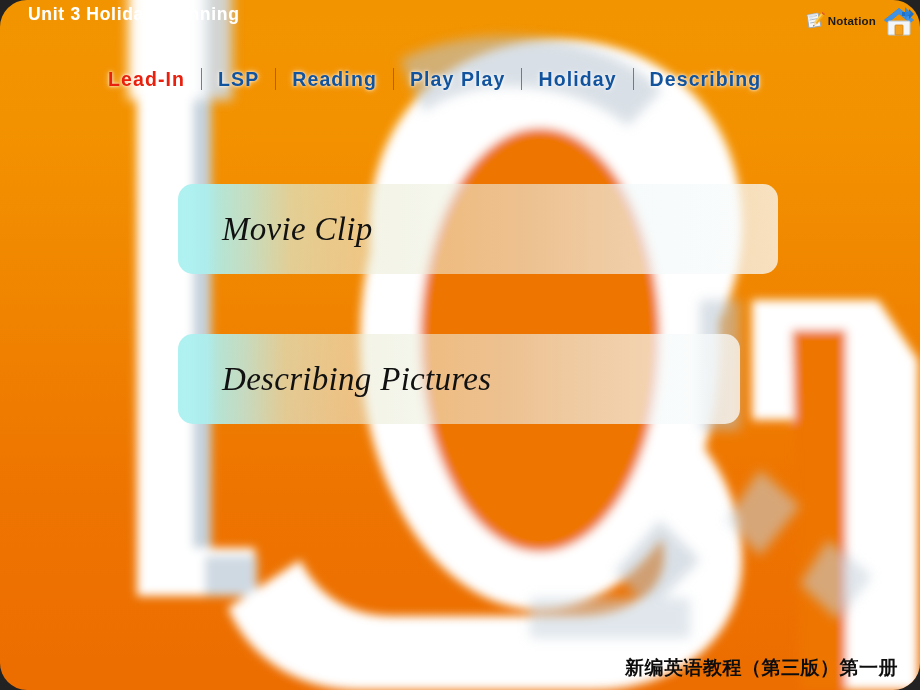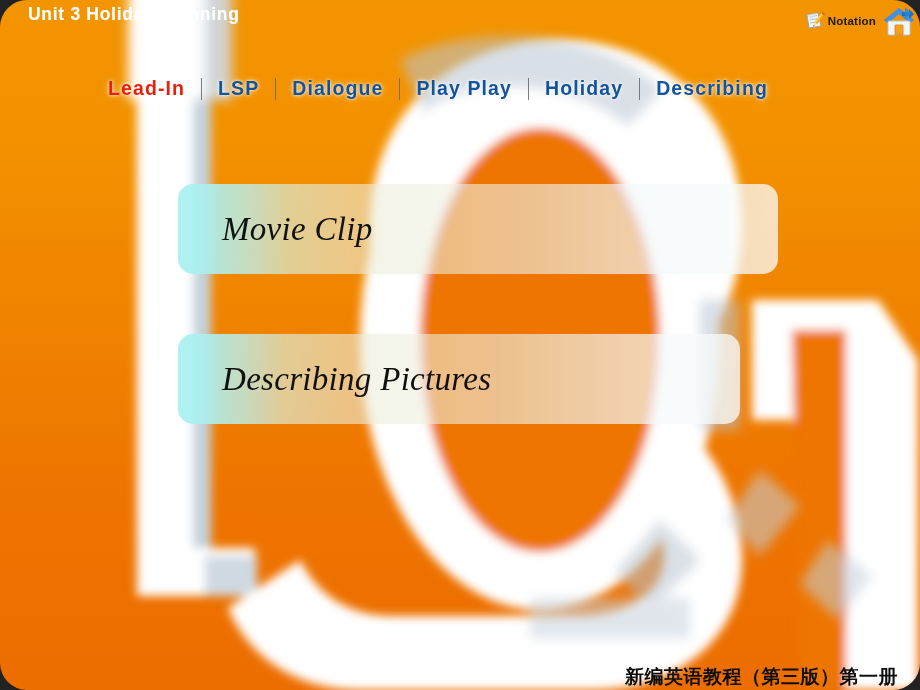--- a/index.html
+++ b/index.html
@@ -67,21 +67,21 @@
   }
   .icon-box { display: block; line-height: 0; }
 
   
   #nav {
     position: absolute;
     left: 108px;
     top: 68px;
     z-index: 6;
     display: flex;
-    align-items: flex-end;
+    align-items: flex-start;
     height: 32px;
   }
   .nav-item {
     font-size: 19.5px;
     font-weight: bold;
     letter-spacing: 1.1px;
     color: #12539e;
     cursor: pointer;
     white-space: nowrap;
     text-shadow: 0 0 3px rgba(255,255,255,0.9), 0 0 6px rgba(255,255,255,0.7);
@@ -137,21 +137,21 @@
     padding-left: 44px;
     letter-spacing: 0.3px;
     white-space: nowrap;
     font-style: italic;
   }
 
   
   #footer {
     position: absolute;
     right: 22px;
-    bottom: 0;
+    bottom: 9px;
     z-index: 6;
     text-align: right;
   }
   #footer .book-title {
     font-family: "DejaVu Serif", serif;
     font-size: 19px;
     font-weight: bold;
     color: #0d0d0d;
     letter-spacing: 0.5px;
     white-space: nowrap;
@@ -275,21 +275,21 @@
       </span>
     </div>
 
   </div>
 
   <div id="nav">
     <span class="nav-item active">Lead-In</span>
     <span class="nav-sep"></span>
     <span class="nav-item">LSP</span>
     <span class="nav-sep"></span>
-    <span class="nav-item">Dialogue</span>
+    <span class="nav-item">Reading</span>
     <span class="nav-sep"></span>
     <span class="nav-item">Play Play</span>
     <span class="nav-sep"></span>
     <span class="nav-item">Holiday</span>
     <span class="nav-sep"></span>
     <span class="nav-item">Describing</span>
   </div>
 
   <div class="content-box" id="box-movie-clip">
     <span class="box-text">Movie Clip</span>

